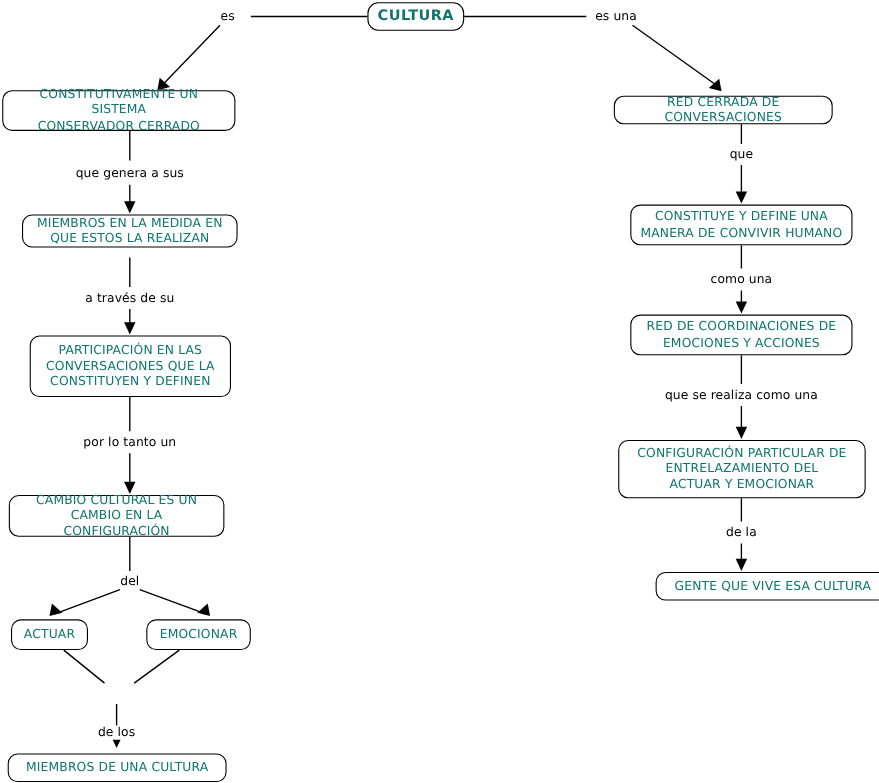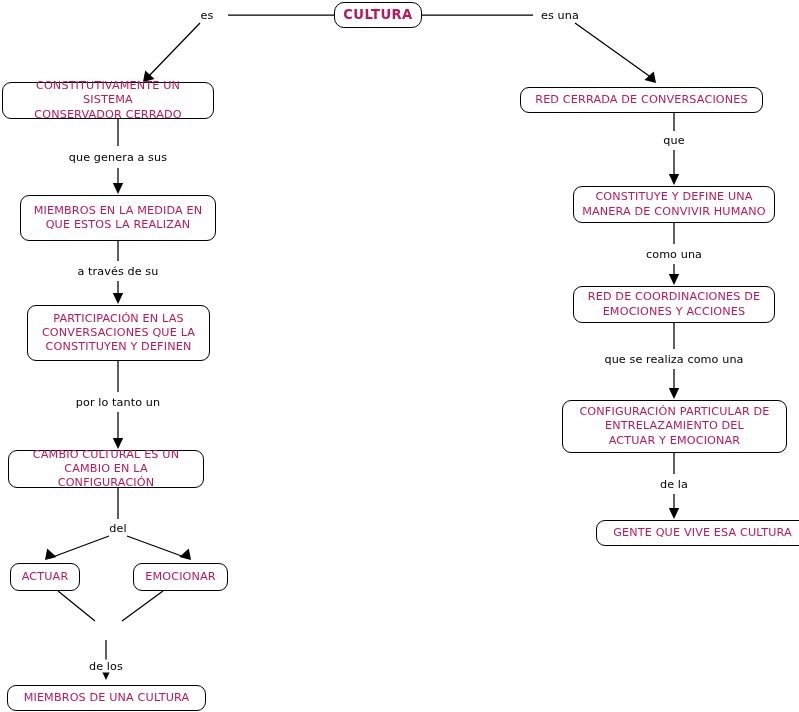--- a/index.html
+++ b/index.html
@@ -34,21 +34,21 @@
     border: 1.3px solid #000000;
     border-radius: 9px;
     background: #ffffff;
     display: flex;
     align-items: center;
     justify-content: center;
     text-align: center;
     font-size: 11.2px;
     line-height: 14.2px;
     letter-spacing: 0.15px;
-    color: #be185d;
+    color: #0f766e;
     white-space: pre-line;
     padding: 2px 7px;
   }
   .node.root {
     font-weight: bold;
     font-size: 13.2px;
     letter-spacing: 0.4px;
     border-width: 1.6px;
     border-radius: 10px;
   }
@@ -116,31 +116,31 @@
         <path d="M 674 453 L 674 474 M 674 494 L 674 513" stroke="#000000" stroke-width="1.25" fill="none"></path>
         <polygon points="668.8,508 679.2,508 674,519" fill="#000000"></polygon>
       </g>
     </svg>
 
   <div class="node root" id="node-cultura" style="left: 334px; top: 2px; width: 88px; height: 26px;">CULTURA</div>
 
   <div id="node-container">
       <div class="node" style="left: 2px; top: 82px; width: 212px; height: 37px;">CONSTITUTIVAMENTE UN SISTEMA
 CONSERVADOR CERRADO</div>
-      <div class="node" style="left: 20px; top: 195px; width: 196px; height: 46px;">MIEMBROS EN LA MEDIDA EN
+      <div class="node" style="left: 20px; top: 195px; width: 196px; height: 30px;">MIEMBROS EN LA MEDIDA EN
 QUE ESTOS LA REALIZAN</div>
       <div class="node" style="left: 27px; top: 305px; width: 183px; height: 56px;">PARTICIPACIÓN EN LAS
 CONVERSACIONES QUE LA
 CONSTITUYEN Y DEFINEN</div>
       <div class="node" style="left: 8px; top: 450px; width: 196px; height: 38px;">CAMBIO CULTURAL ES UN
 CAMBIO EN LA CONFIGURACIÓN</div>
       <div class="node" style="left: 10px; top: 563px; width: 70px; height: 28px; text-align: center;">ACTUAR</div>
       <div class="node" style="left: 133px; top: 563px; width: 95px; height: 28px;">EMOCIONAR</div>
       <div class="node" style="left: 7px; top: 685px; width: 199px; height: 26px;">MIEMBROS DE UNA CULTURA</div>
-      <div class="node" style="left: 520px; top: 87px; width: 243px; height: 26px;">RED CERRADA DE CONVERSACIONES</div>
+      <div class="node" style="left: 558px; top: 87px; width: 199px; height: 26px;">RED CERRADA DE CONVERSACIONES</div>
       <div class="node" style="left: 573px; top: 186px; width: 202px; height: 37px;">CONSTITUYE Y DEFINE UNA
 MANERA DE CONVIVIR HUMANO</div>
       <div class="node" style="left: 573px; top: 286px; width: 202px; height: 37px;">RED DE COORDINACIONES DE
 EMOCIONES Y ACCIONES</div>
       <div class="node" style="left: 562px; top: 400px; width: 225px; height: 53px;">CONFIGURACIÓN PARTICULAR DE
 ENTRELAZAMIENTO DEL
 ACTUAR Y EMOCIONAR</div>
       <div class="node" style="left: 568px; top: 520px; width: 213px; height: 26px; margin-left: 28px;">GENTE QUE VIVE ESA CULTURA</div>
     </div>
 

